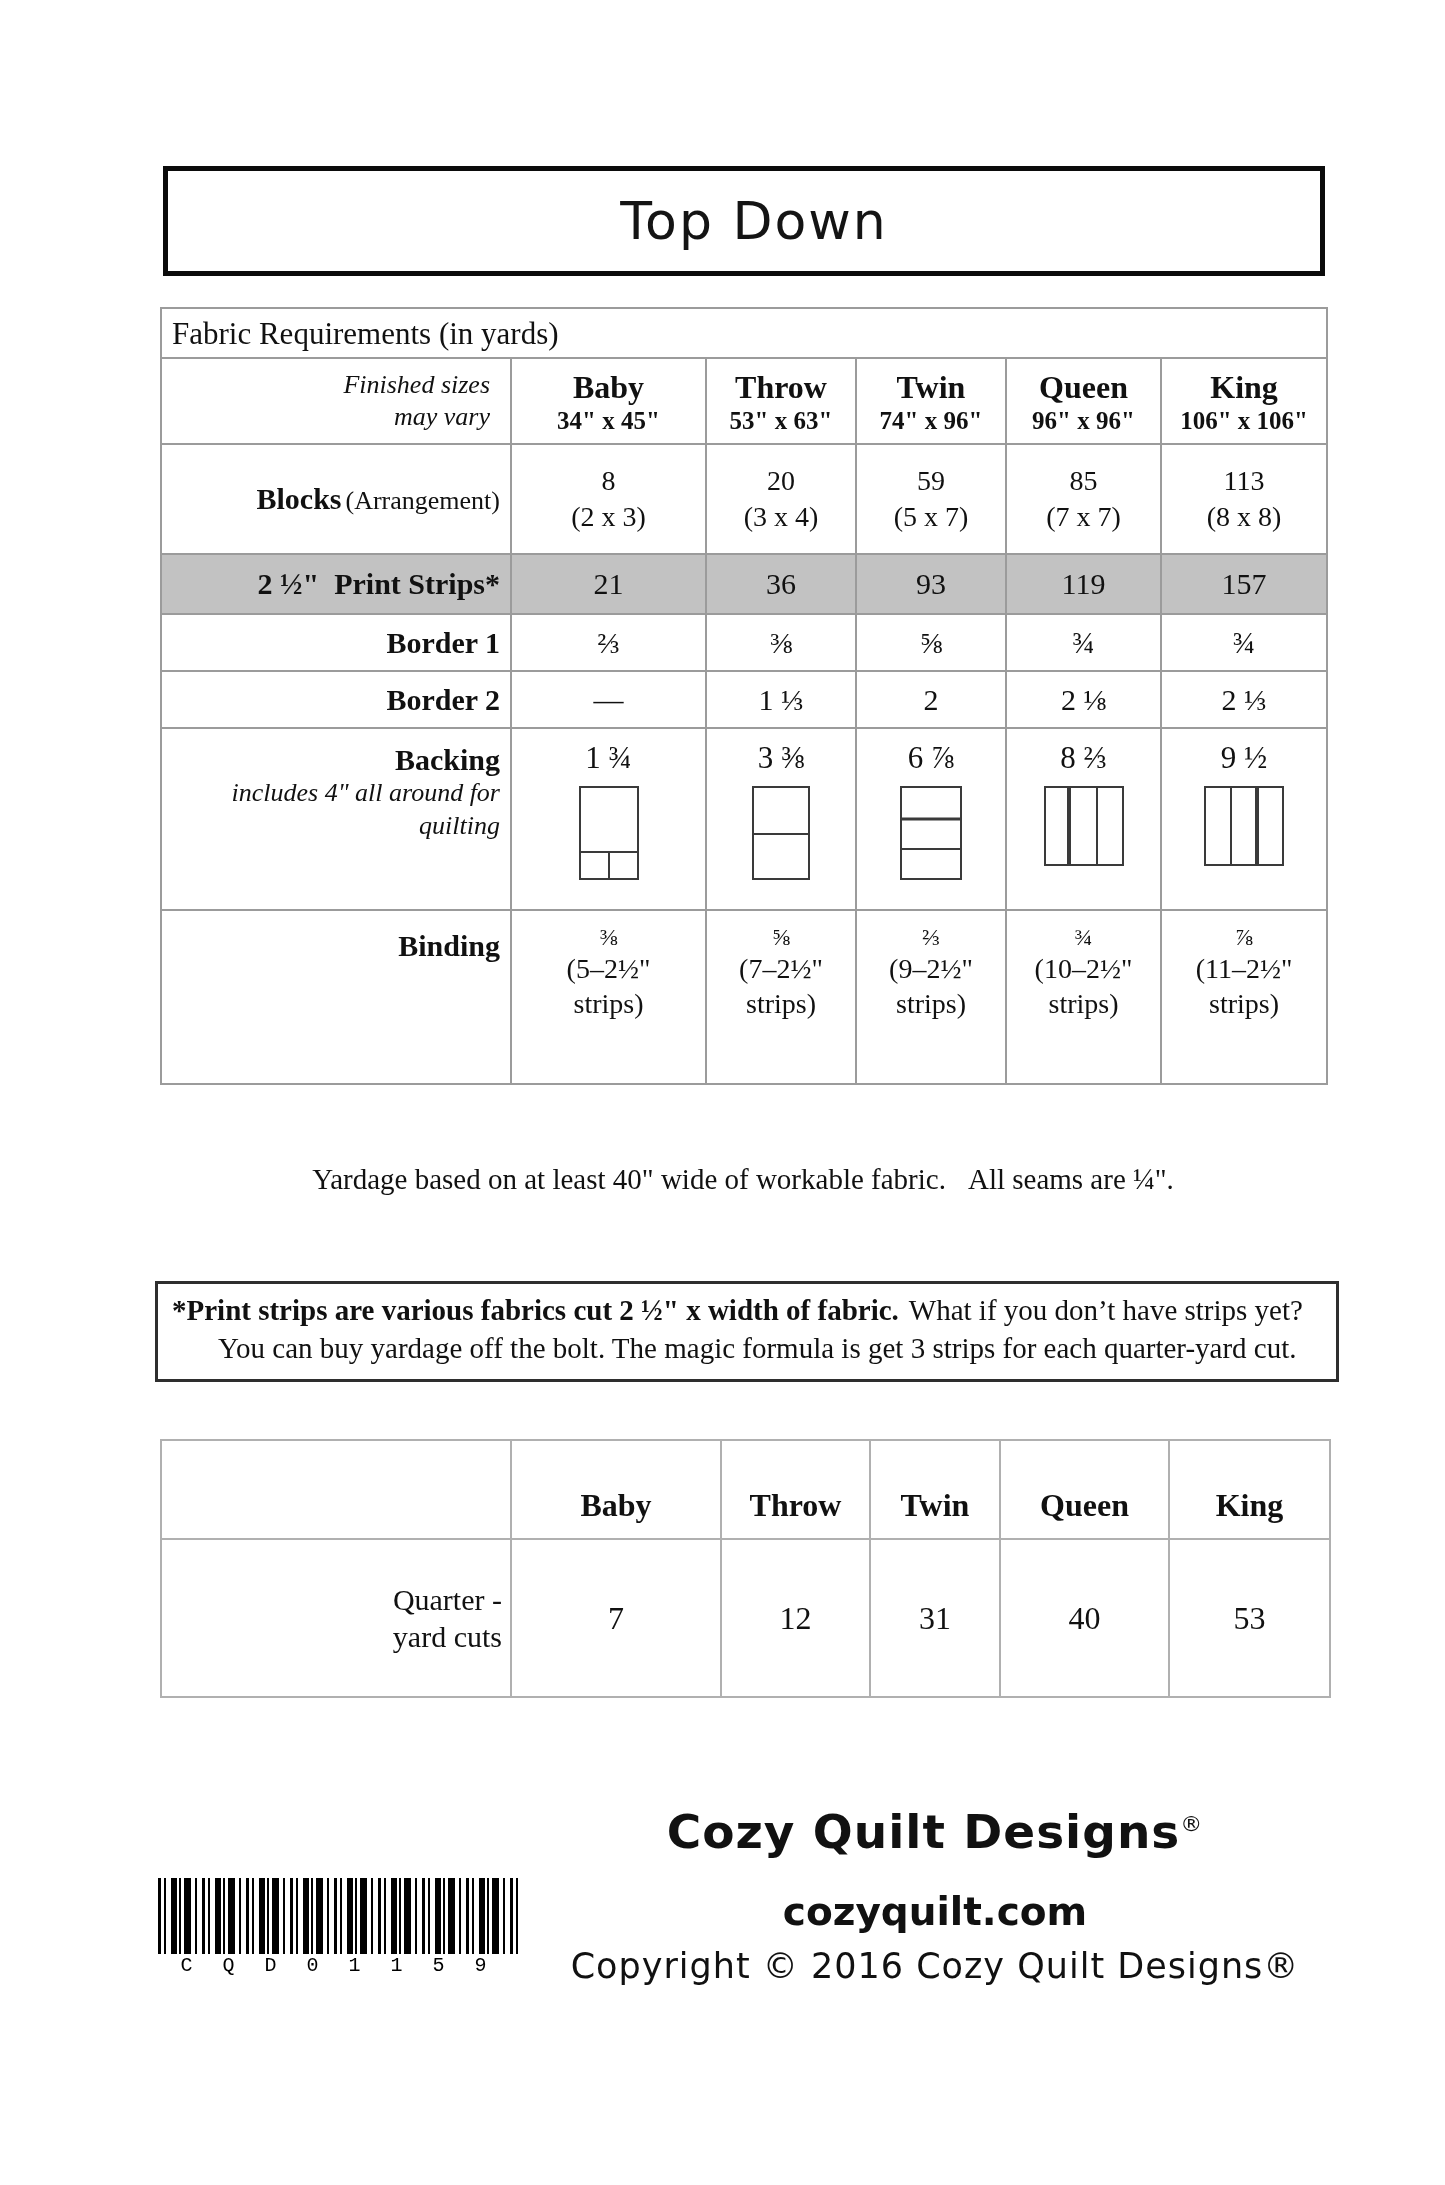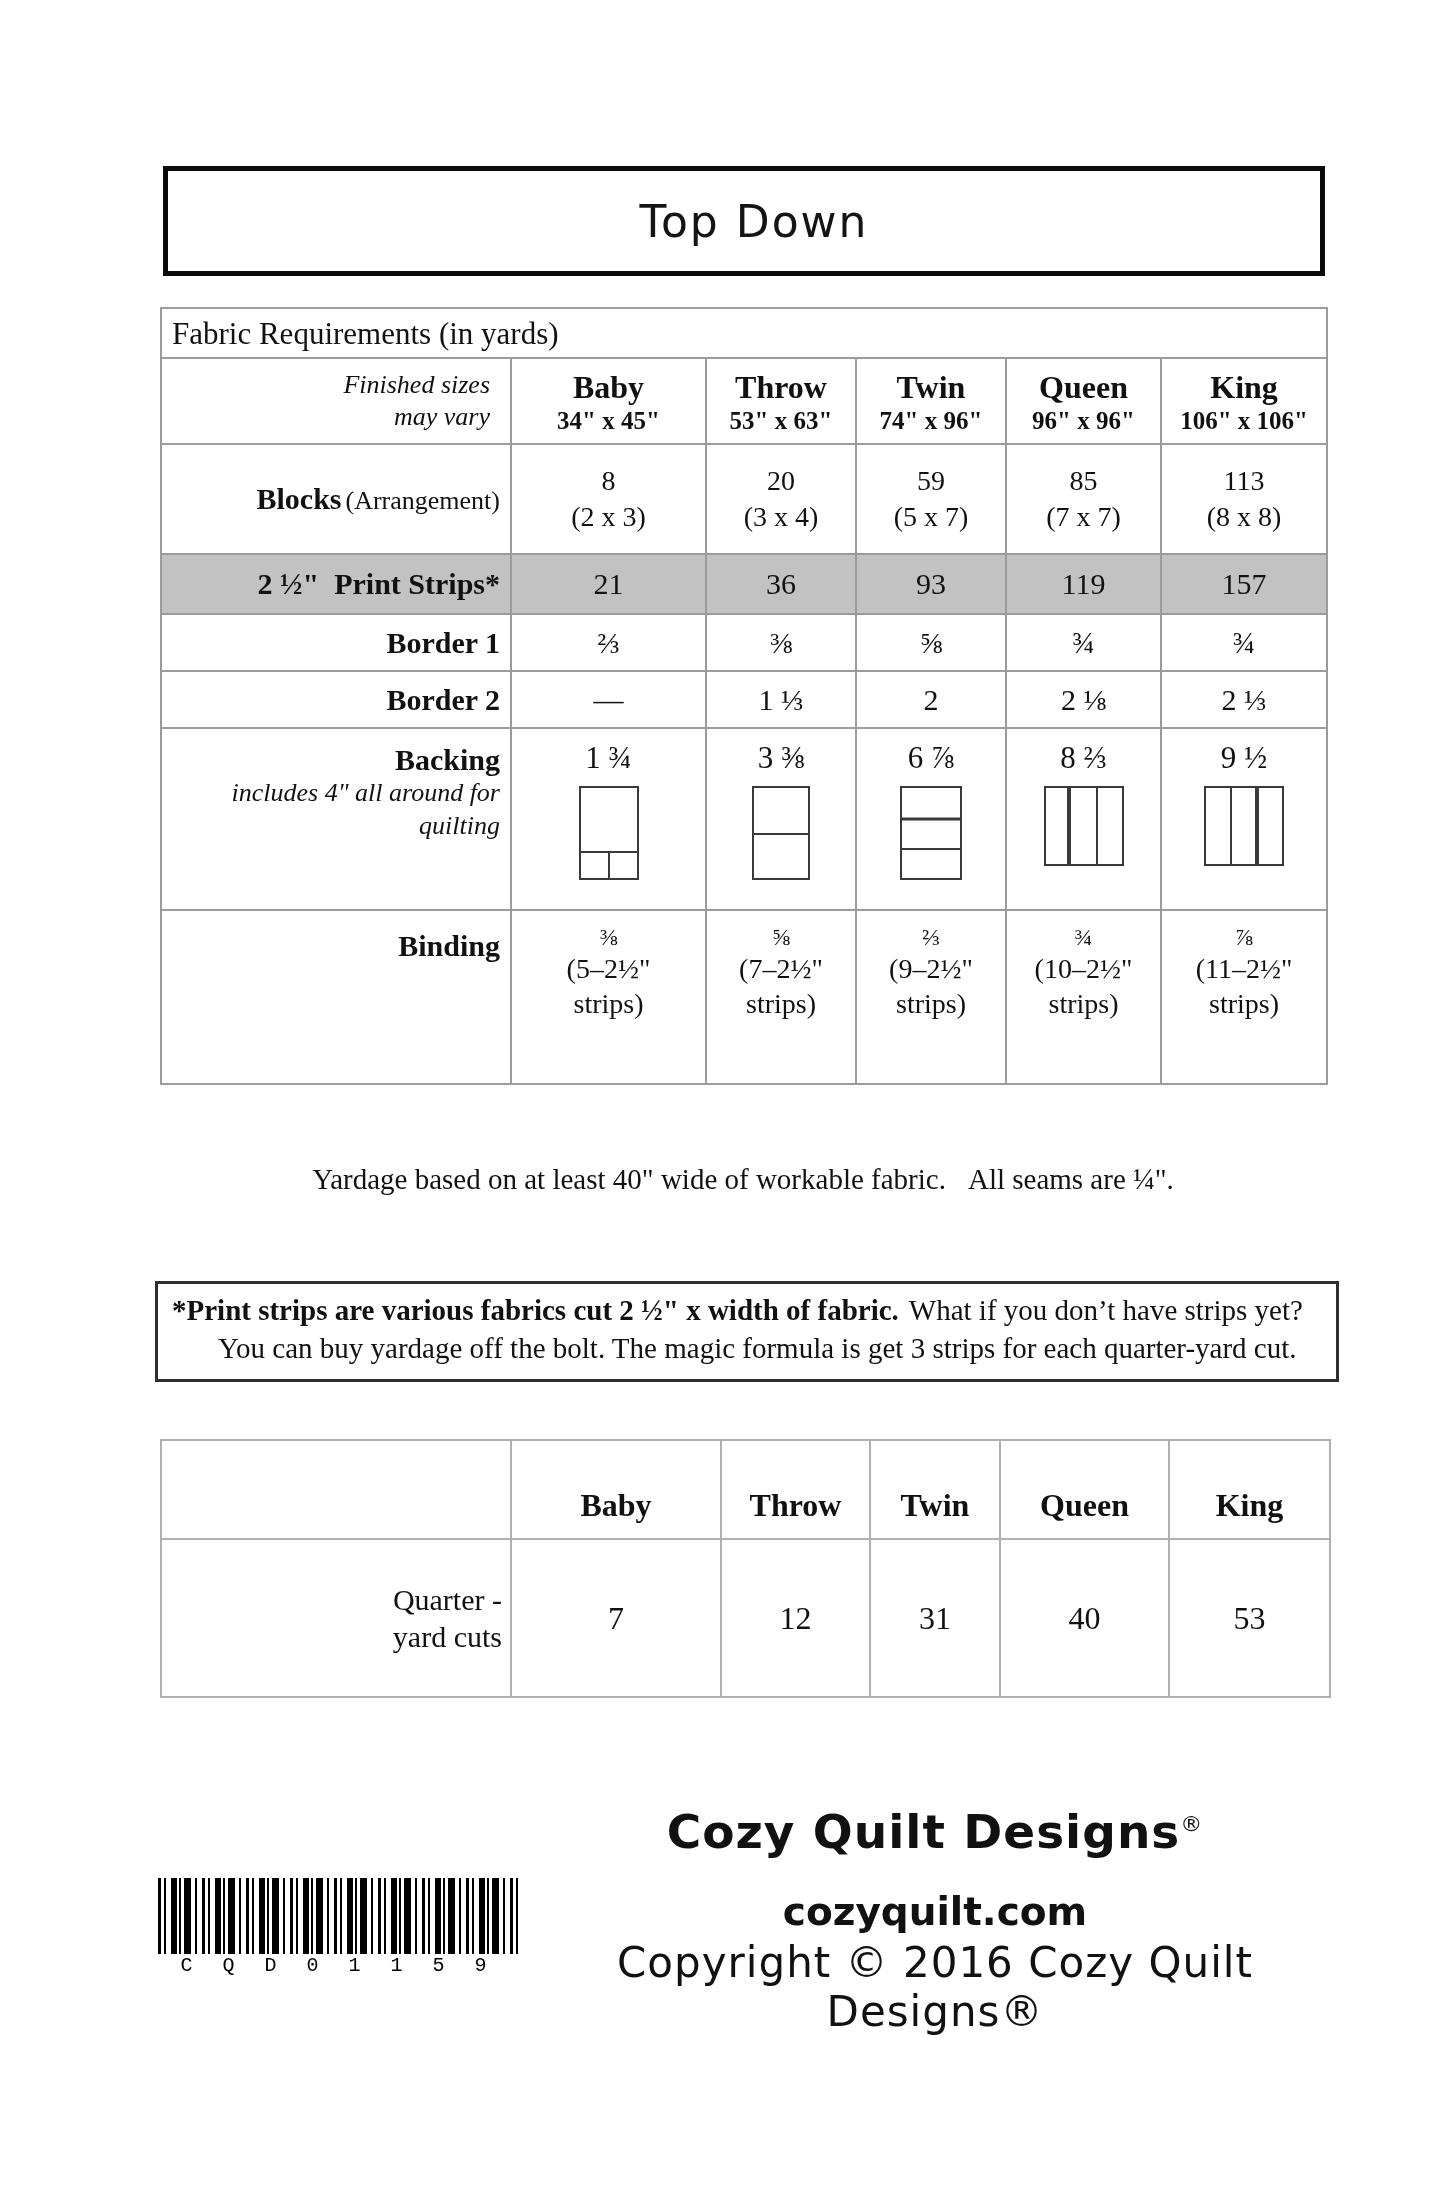--- a/index.html
+++ b/index.html
@@ -2,21 +2,21 @@
 <html><head>
 <meta charset="utf-8">
 <style>
   html,body{margin:0;padding:0;background:#e8e8e8;}
   .page{position:relative;width:1445px;height:2185px;background:#ffffff;
         font-family:"Liberation Serif",serif;color:#111;overflow:hidden;}
 
   
   .title-box{position:absolute;left:163px;top:166px;width:1152px;height:100px;
              border:5px solid #0b0b0b;display:flex;align-items:center;justify-content:center;}
-  .title-box .t{font-family:"DejaVu Sans",sans-serif;font-size:44px;letter-spacing:2px;color:#141414;margin-left:20px;}
+  .title-box .t{font-family:"DejaVu Sans",sans-serif;font-size:52px;letter-spacing:2px;color:#141414;margin-left:20px;}
 
   
   table{border-collapse:collapse;table-layout:fixed;}
   .fr{position:absolute;left:160px;top:307px;width:1166px;border-radius:19px;}
   .fr td,.fr th{border:2px solid #9b9b9b;overflow:hidden;}
   .cap{font-size:31px;padding:6px 10px 4px 10px;text-align:left;height:50px;box-sizing:border-box;}
   .fr .hrow{height:86px;}
   .finished{font-style:italic;font-size:26px;text-align:right;padding-right:10px;line-height:1.25;}
   .cname{font-size:32px;font-weight:bold;text-align:center;line-height:1.1;padding-top:4px;}
   .csize{font-size:25px;text-align:center;line-height:1.2;}
@@ -61,21 +61,21 @@
   .qt .drow{height:158px;}
   .qlabel{text-align:right;padding-right:8px;font-weight:normal;font-size:30px;line-height:1.25;}
   .qv{font-size:32px;text-align:center;}
 
   
   .brandblock{position:absolute;left:520px;top:1808px;width:830px;text-align:center;
               font-family:"DejaVu Sans",sans-serif;}
   .brand{font-size:47px;font-weight:bold;letter-spacing:1px;line-height:1.0;}
   .brand sup{font-size:22px;font-weight:normal;}
   .site{font-size:39px;font-weight:bold;margin-top:34px;}
-  .copy{font-size:42px;font-weight:normal;margin-top:4px;letter-spacing:1px;}
+  .copy{font-size:35px;font-weight:normal;margin-top:12px;letter-spacing:1px;}
 
   .barcode{position:absolute;left:152px;top:1878px;width:372px;}
   .bars{height:76px;width:360px;margin:0 auto;
         background:repeating-linear-gradient(90deg,
           #000 0 3px,#fff 3px 6px,#000 6px 8px,#fff 8px 13px,
           #000 13px 19px,#fff 19px 21px,#000 21px 23px,#fff 23px 26px,
           #000 26px 33px,#fff 33px 37px,#000 37px 39px,#fff 39px 44px);}
   .bartext{font-family:Liberation Mono, monospace;font-size:20px;letter-spacing:9px;
            text-align:center;margin-top:0px;color:#000;}
   svg line,svg rect{stroke:#3a3a3a;fill:none;}

